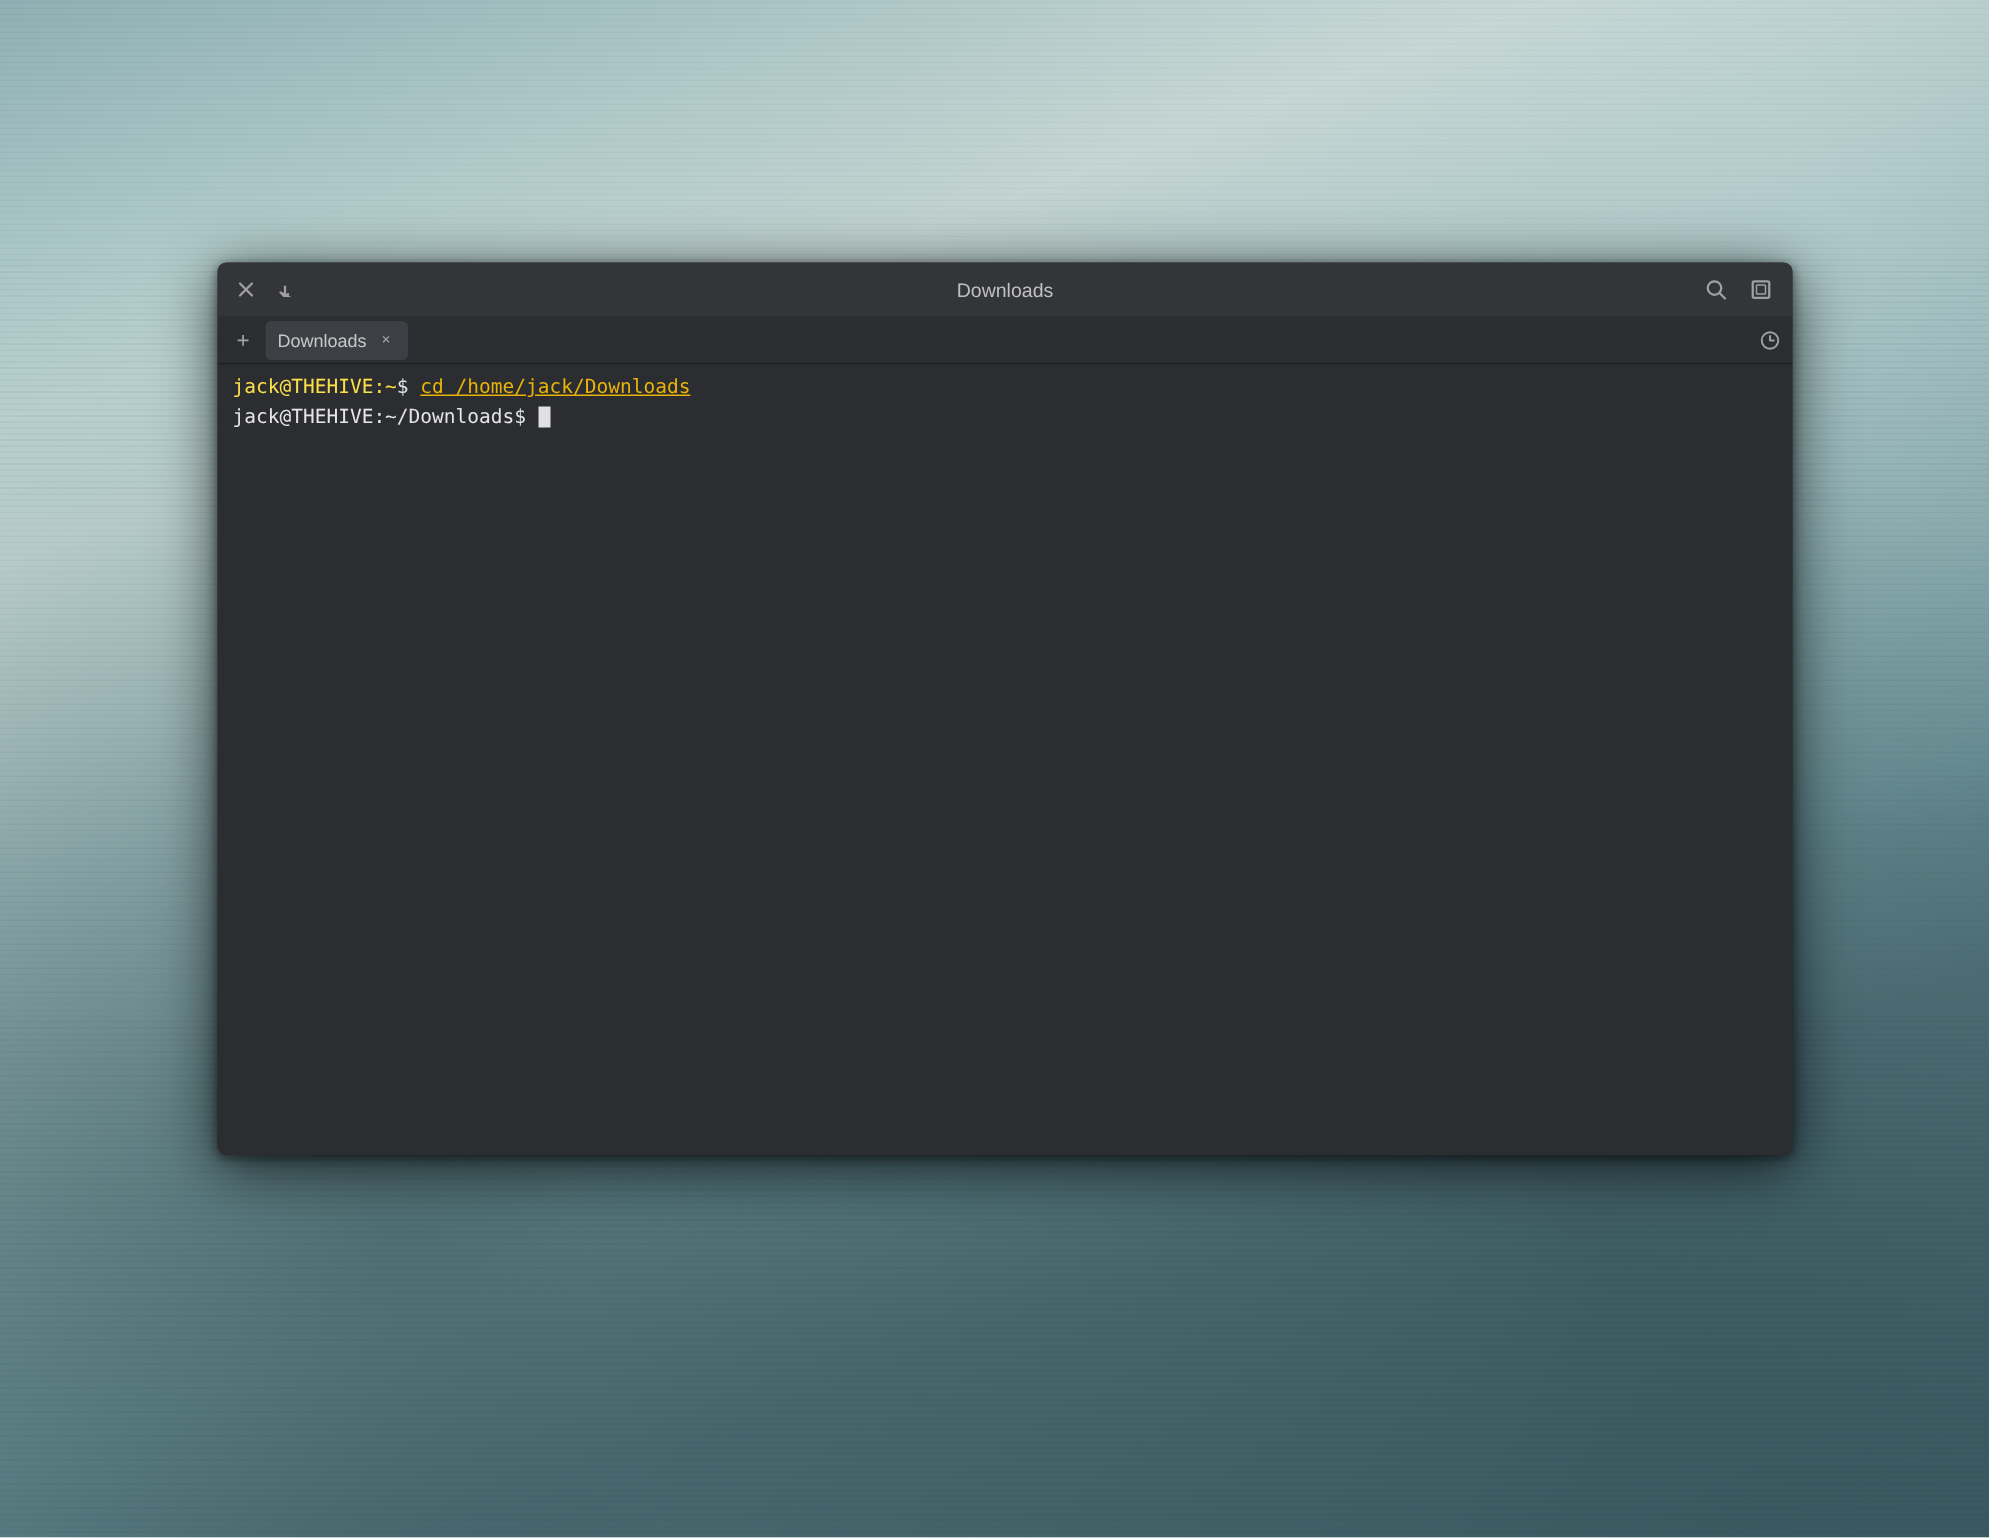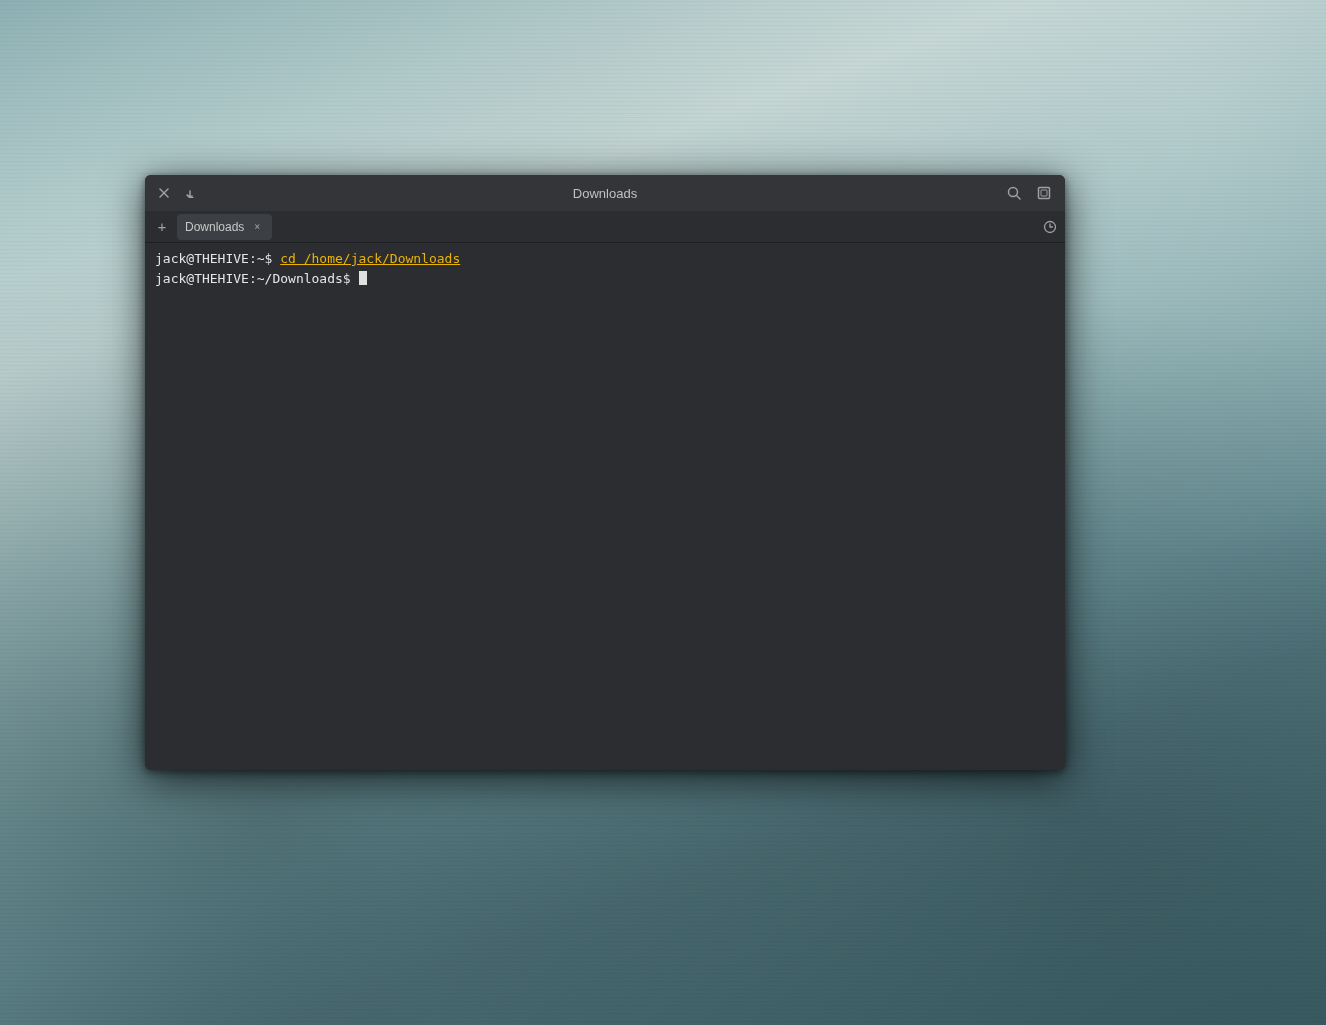--- a/index.html
+++ b/index.html
@@ -53,21 +53,21 @@
         transparent 3px,
         rgba(0,0,0,0.03) 3px,
         rgba(0,0,0,0.03) 4px
       );
     }
 
     .terminal-window {
       position: absolute;
       left: 145px;
       top: 175px;
-      width: 920px;
+      width: 1050px;
       height: 595px;
       background: #2b2d31;
       border-radius: 6px;
       box-shadow: 0 8px 40px rgba(0,0,0,0.7), 0 2px 8px rgba(0,0,0,0.5);
       display: flex;
       flex-direction: column;
       z-index: 10;
       overflow: hidden;
       justify-content: center;
     }
@@ -207,21 +207,21 @@
     }
 
     .prompt-line {
       display: flex;
       align-items: center;
       white-space: pre;
       flex-wrap: wrap;
     }
 
     .prompt-user {
-      color: #e5e5e5;
+      color: #fde047;
       
     }
 
     .prompt-dir {
       color: #e5e5e5;
     }
 
     .prompt-symbol {
       color: #e0e0e0;
     }

